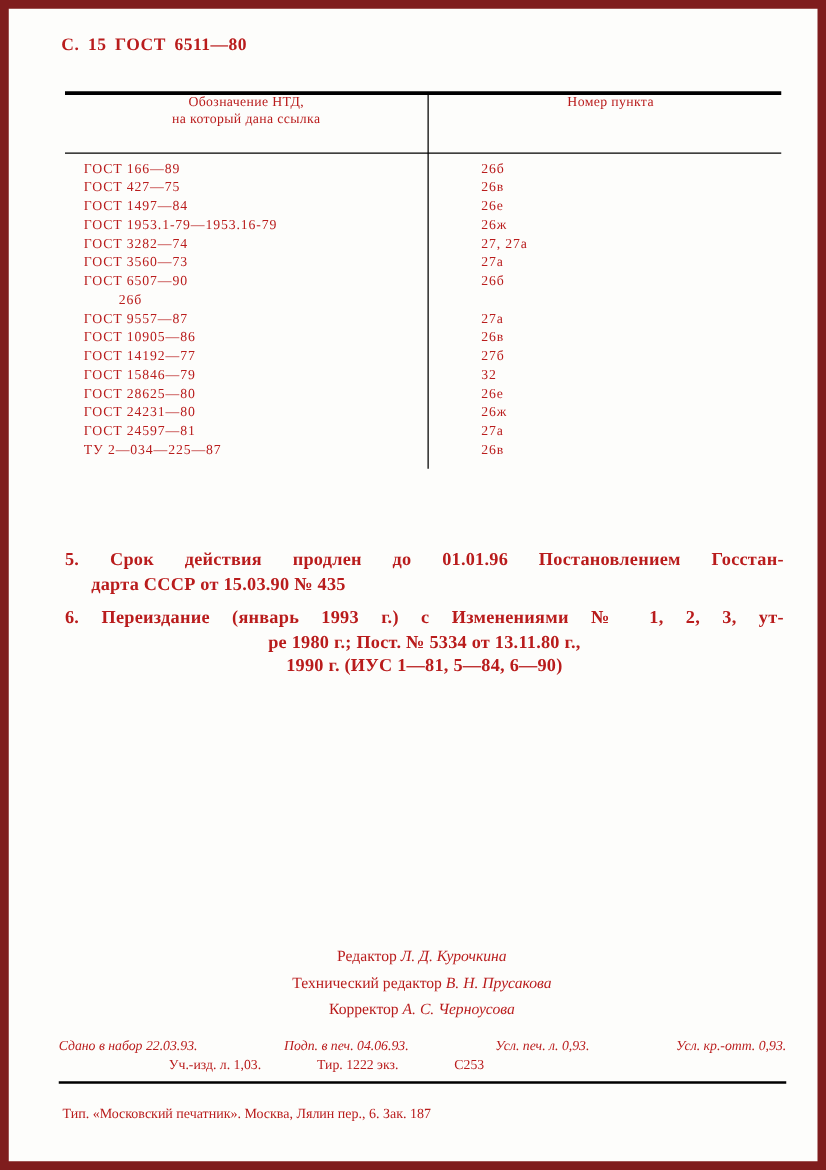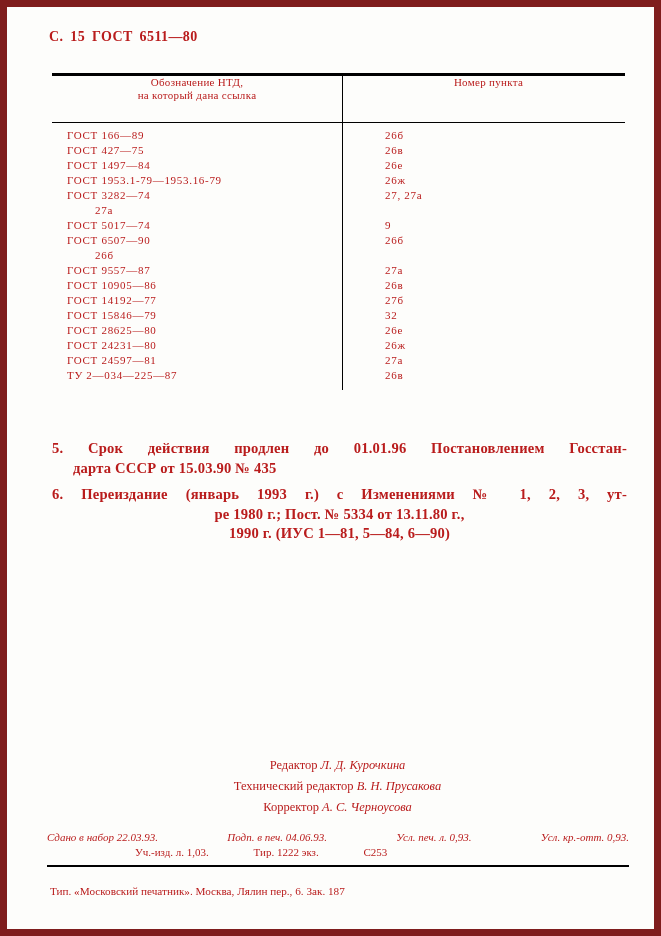--- a/index.html
+++ b/index.html
@@ -104,25 +104,22 @@
       </div>
         <div class="t-row">
         <div class="t-c1">ГОСТ 1953.1-79—1953.16-79</div>
         <div class="t-c2">26ж</div>
       </div>
         <div class="t-row">
         <div class="t-c1">ГОСТ 3282—74</div>
         <div class="t-c2">27, 27а</div>
       </div>
         <div class="t-row">
+        <div class="t-c1">ГОСТ 3560—73</div>
         <div class="t-c2">27а</div>
-      </div>
-        <div class="t-row">
-        <div class="t-c1">ГОСТ 5017—74</div>
-        <div class="t-c2">9</div>
       </div>
         <div class="t-row">
         <div class="t-c1">ГОСТ 6507—90</div>
         <div class="t-c2">26б</div>
       </div>
         <div class="t-row">
         <div class="t-c2">26б</div>
       </div>
         <div class="t-row">
         <div class="t-c1">ГОСТ 9557—87</div>

